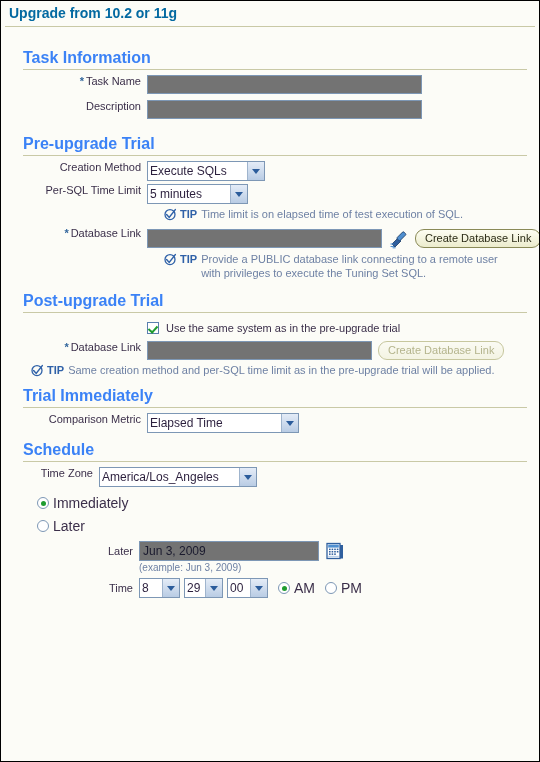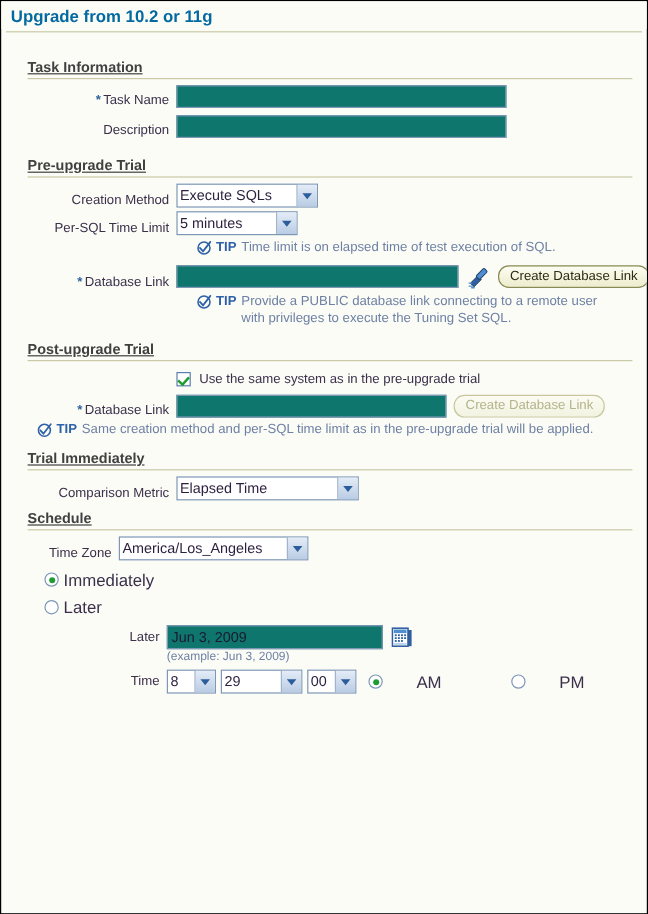--- a/index.html
+++ b/index.html
@@ -41,39 +41,38 @@
 
   .content {
     padding: 0 8px 0 8px;
   }
 
   
   .section {
     margin-top: 0;
   }
   .section-head {
-    font-size: 12px;
+    font-size: 16px;
     font-weight: bold;
-    color: #404040;
+    color: #3b82f6;
     padding: 0 0 2px 14px;
-    text-decoration: underline;
   }
   .section-rule {
     height: 1px;
     background: #c9c9a6;
     margin: 0 4px 0 14px;
   }
   .section-body {
     padding-top: 5px;
   }
 
   
   .row {
     display: flex;
-    align-items: flex-end;
+    align-items: flex-start;
     margin-bottom: 6px;
   }
   .row.tight { margin-bottom: 3px; }
   .label {
     width: 132px;
     text-align: right;
     padding-right: 6px;
     font-size: 11px;
     color: #3b2f4a;
     white-space: nowrap;
@@ -88,21 +87,21 @@
     display: flex;
     align-items: center;
     flex: 1 1 auto;
   }
 
   
   .txt {
     box-sizing: border-box;
     height: 19px;
     border: 1px solid #7d97b5;
-    background: #0f766e;
+    background: #737373;
     font-family: "Liberation Sans", sans-serif;
     font-size: 12px;
     color: #1a1a2e;
     padding: 1px 3px;
     outline: none;
   }
   .txt.w-task { width: 275px; }
   .txt.w-desc { width: 275px; }
   .txt.w-dblink { width: 235px; }
   .txt.w-dblink2 { width: 225px; }
@@ -152,21 +151,21 @@
     border-left: 4px solid transparent;
     border-right: 4px solid transparent;
     border-top: 5px solid #2b5c9b;
   }
   select.sel { padding-right: 20px; }
   .sel-creation { width: 118px; }
   .sel-timelimit { width: 101px; }
   .sel-metric { width: 152px; }
   .sel-tz { width: 158px; }
   .sel-hour { width: 41px; }
-  .sel-min { width: 68px; }
+  .sel-min { width: 39px; }
   .sel-sec { width: 41px; }
 
   
   .tip {
     display: flex;
     align-items: flex-start;
     margin: 2px 0 6px 0;
     font-size: 11px;
     color: #6a7ea1;
     line-height: 14px;
@@ -313,21 +312,20 @@
     text-align: right;
     padding-right: 6px;
     font-size: 11px;
     color: #3b2f4a;
   }
   .time-row .sel-wrap { margin-right: 4px; }
   .ampm {
     display: flex;
     align-items: center;
     margin-left: 6px;
-    gap: 24px;
   }
   .ampm .radio { margin-left: 0; }
   .ampm .gap { width: 10px; }
 </style>
 </head>
 <body>
 
 <div class="page">
 
   <div class="page-title-bar">

